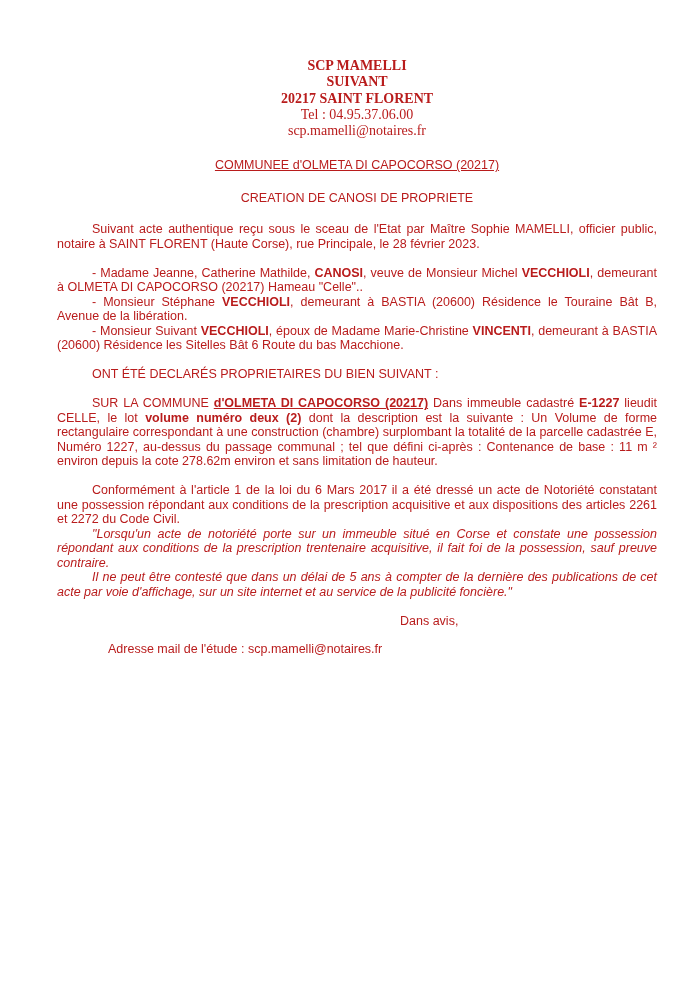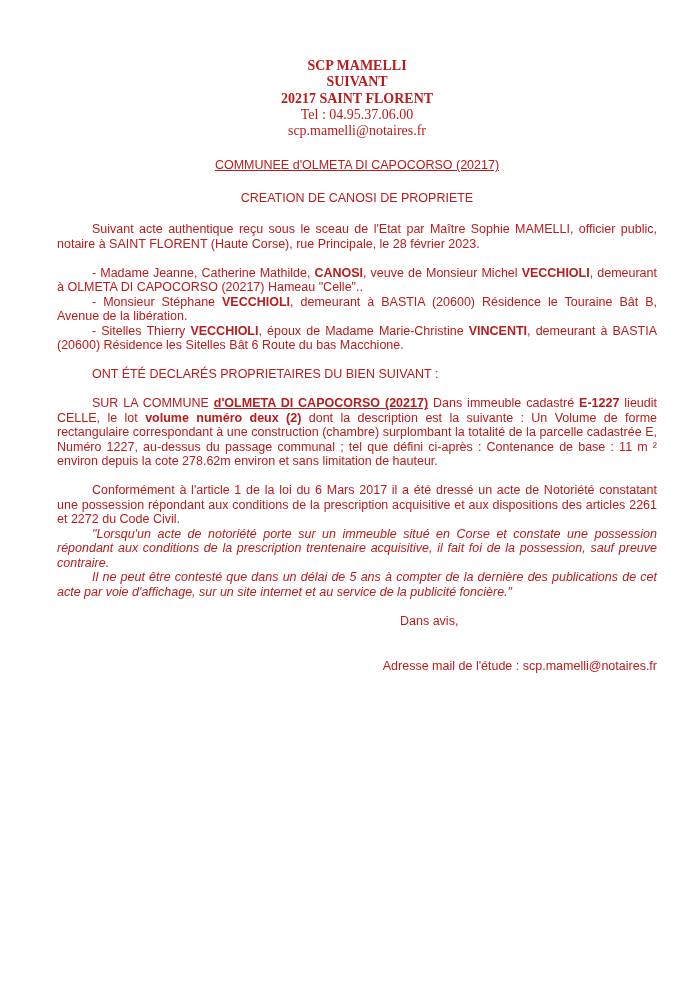--- a/index.html
+++ b/index.html
@@ -48,23 +48,22 @@
   .p-declaration { margin-top: 14.5px; text-align: left; }
   .p-property    { margin-top: 14.5px; }
   .p-conformity  { margin-top: 14.5px; }
   .p-quote1      { margin-top: 0; }
   .p-quote2      { margin-top: 0; }
   .signature {
     margin-top: 14.5px;
     margin-left: 343px;
   }
   .contact-note {
-    margin-top: 31px;
+    margin-top: 14px;
     margin-left: 51px;
-    text-align: right;
   }
 </style>
 </head>
 <body>
 
 <div class="page">
 
   <div class="letterhead">
     <div class="h-bold">SCP MAMELLI</div>
     <div class="h-bold">SUIVANT</div>
@@ -72,21 +71,21 @@
     <div class="h-reg">Tel : 04.95.37.06.00</div>
     <div class="h-reg">scp.mamelli@notaires.fr</div>
   </div>
 
   <div class="commune-title">COMMUNEE d'OLMETA DI CAPOCORSO (20217)</div>
   <div class="doc-title">CREATION DE CANOSI DE PROPRIETE</div>
 
   <p class="para p-intro"><span>Suivant acte authentique reçu sous le sceau de l'Etat par Maître Sophie MAMELLI, officier public, notaire à SAINT FLORENT (Haute Corse), rue Principale, le 28 février 2023.</span></p>
   <p class="para p-owner1"><span>- Madame Jeanne, Catherine Mathilde, </span><span style="font-weight: bold;">CANOSI</span><span>, veuve de Monsieur Michel </span><span style="font-weight: bold;">VECCHIOLI</span><span>, demeurant à OLMETA DI CAPOCORSO (20217) Hameau "Celle"..</span></p>
   <p class="para p-owner2"><span>- Monsieur Stéphane </span><span style="font-weight: bold;">VECCHIOLI</span><span>, demeurant à BASTIA (20600) Résidence le Touraine Bât B, Avenue de la libération.</span></p>
-  <p class="para p-owner3"><span>- Sitelles Thierry </span><span style="font-weight: bold;">VECCHIOLI</span><span>, époux de Madame Marie-Christine </span><span style="font-weight: bold;">VINCENTI</span><span>, demeurant à BASTIA (20600) Résidence les Sitelles Bât 6 Route du bas Macchione.</span></p>
+  <p class="para p-owner3"><span>- Monsieur Suivant </span><span style="font-weight: bold;">VECCHIOLI</span><span>, époux de Madame Marie-Christine </span><span style="font-weight: bold;">VINCENTI</span><span>, demeurant à BASTIA (20600) Résidence les Sitelles Bât 6 Route du bas Macchione.</span></p>
   <p class="para p-declaration"><span>ONT ÉTÉ DECLARÉS PROPRIETAIRES DU BIEN SUIVANT :</span></p>
   <p class="para p-property"><span>SUR LA COMMUNE </span><span style="font-weight: bold; text-decoration: underline;">d'OLMETA DI CAPOCORSO (20217)</span><span> Dans immeuble cadastré </span><span style="font-weight: bold;">E-1227</span><span> lieudit CELLE, le lot </span><span style="font-weight: bold;">volume numéro deux (2)</span><span> dont la description est la suivante : Un Volume de forme rectangulaire correspondant à une construction (chambre) surplombant la totalité de la parcelle cadastrée E, Numéro 1227, au-dessus du passage communal ; tel que défini ci-après : Contenance de base : 11 m ² environ depuis la cote 278.62m environ et sans limitation de hauteur.</span></p>
   <p class="para p-conformity"><span>Conformément à l'article 1 de la loi du 6 Mars 2017 il a été dressé un acte de Notoriété constatant une possession répondant aux conditions de la prescription acquisitive et aux dispositions des articles 2261 et 2272 du Code Civil.</span></p>
   <p class="para p-quote1"><span style="font-style: italic;">"Lorsqu'un acte de notoriété porte sur un immeuble situé en Corse et constate une possession répondant aux conditions de la prescription trentenaire acquisitive, il fait foi de la possession, sauf preuve contraire.</span></p>
   <p class="para p-quote2"><span style="font-style: italic;">Il ne peut être contesté que dans un délai de 5 ans à compter de la dernière des publications de cet acte par voie d'affichage, sur un site internet et au service de la publicité foncière."</span></p>
 
   <div class="signature">
     <div>Dans avis,</div>
   </div>
 

